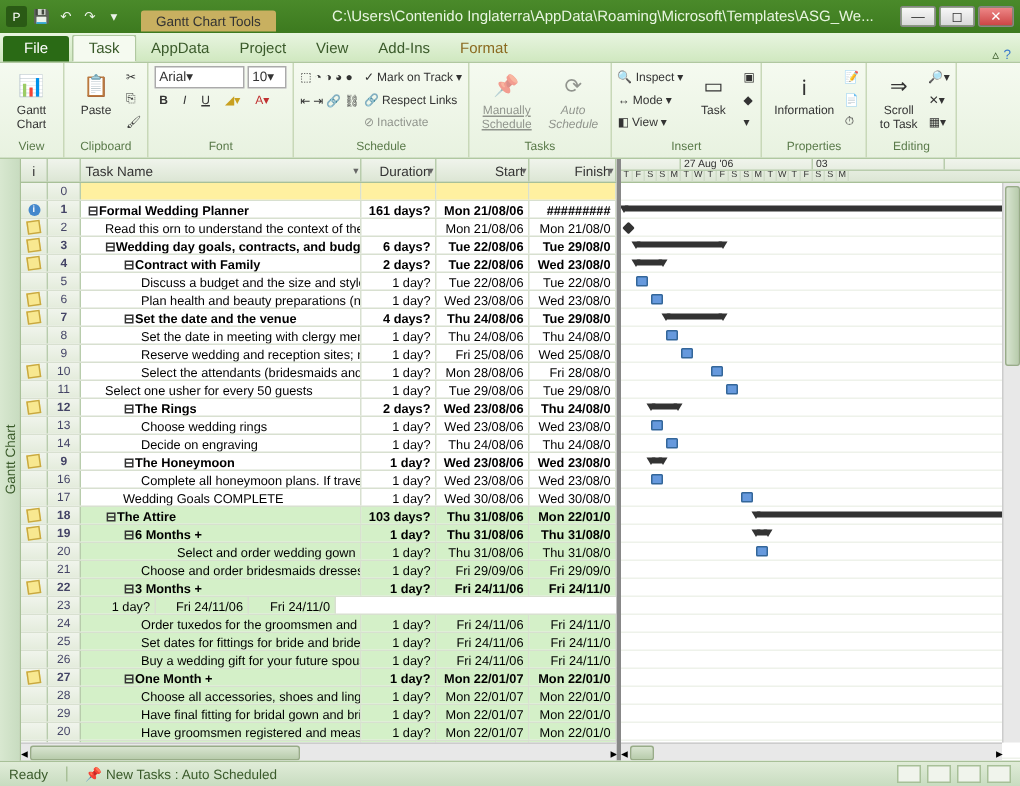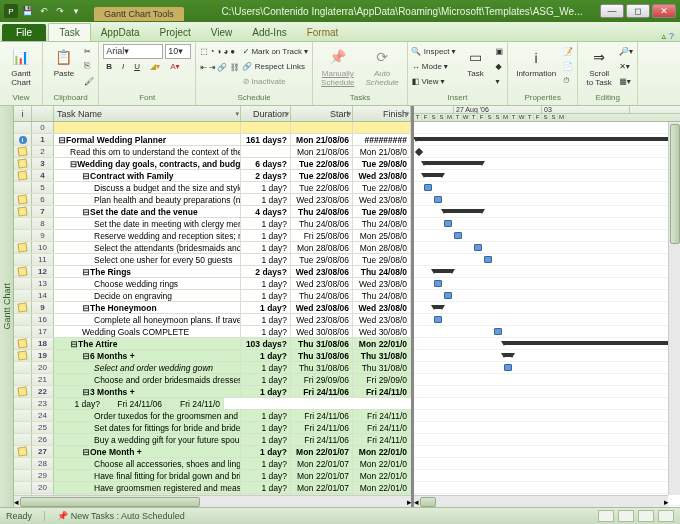--- a/index.html
+++ b/index.html
@@ -395,38 +395,38 @@
             <div class="c fin">Thu 24/08/0</div>
           </div>
           <div class="trow">
             <div class="c info"></div>
             <div class="c id">9</div>
             <div class="c name" style="padding-left: 40px;">
               <span>Reserve wedding and reception sites; make initial catering contacts</span>
             </div>
             <div class="c dur">1 day?</div>
             <div class="c start">Fri 25/08/06</div>
-            <div class="c fin">Mon 25/08/0</div>
+            <div class="c fin">Wed 25/08/0</div>
           </div>
           <div class="trow">
             <div class="c info">
               <div class="noteic"></div>
             </div>
             <div class="c id">10</div>
             <div class="c name" style="padding-left: 40px;">
               <span>Select the attendants (bridesmaids and groomsmen)</span>
             </div>
             <div class="c dur">1 day?</div>
             <div class="c start">Mon 28/08/06</div>
-            <div class="c fin">Mon 28/08/0</div>
+            <div class="c fin">Fri 28/08/0</div>
           </div>
           <div class="trow">
             <div class="c info"></div>
             <div class="c id">11</div>
-            <div class="c name" style="padding-left: 40px;">
+            <div class="c name" style="padding-left: 16px;">
               <span>Select one usher for every 50 guests</span>
             </div>
             <div class="c dur">1 day?</div>
             <div class="c start">Tue 29/08/06</div>
             <div class="c fin">Tue 29/08/0</div>
           </div>
           <div class="trow summary">
             <div class="c info">
               <div class="noteic"></div>
             </div>
@@ -514,21 +514,21 @@
               <span class="outline">⊟</span>
               <span>6 Months +</span>
             </div>
             <div class="c dur">1 day?</div>
             <div class="c start">Thu 31/08/06</div>
             <div class="c fin">Thu 31/08/0</div>
           </div>
           <div class="trow green">
             <div class="c info"></div>
             <div class="c id">20</div>
-            <div class="c name" style="padding-left: 40px; font-style: italic;">
+            <div class="c name" style="padding-left: 64px;">
               <span>Select and order wedding gown</span>
             </div>
             <div class="c dur">1 day?</div>
             <div class="c start">Thu 31/08/06</div>
             <div class="c fin">Thu 31/08/0</div>
           </div>
           <div class="trow green">
             <div class="c info"></div>
             <div class="c id">21</div>
             <div class="c name" style="padding-left: 40px;">

